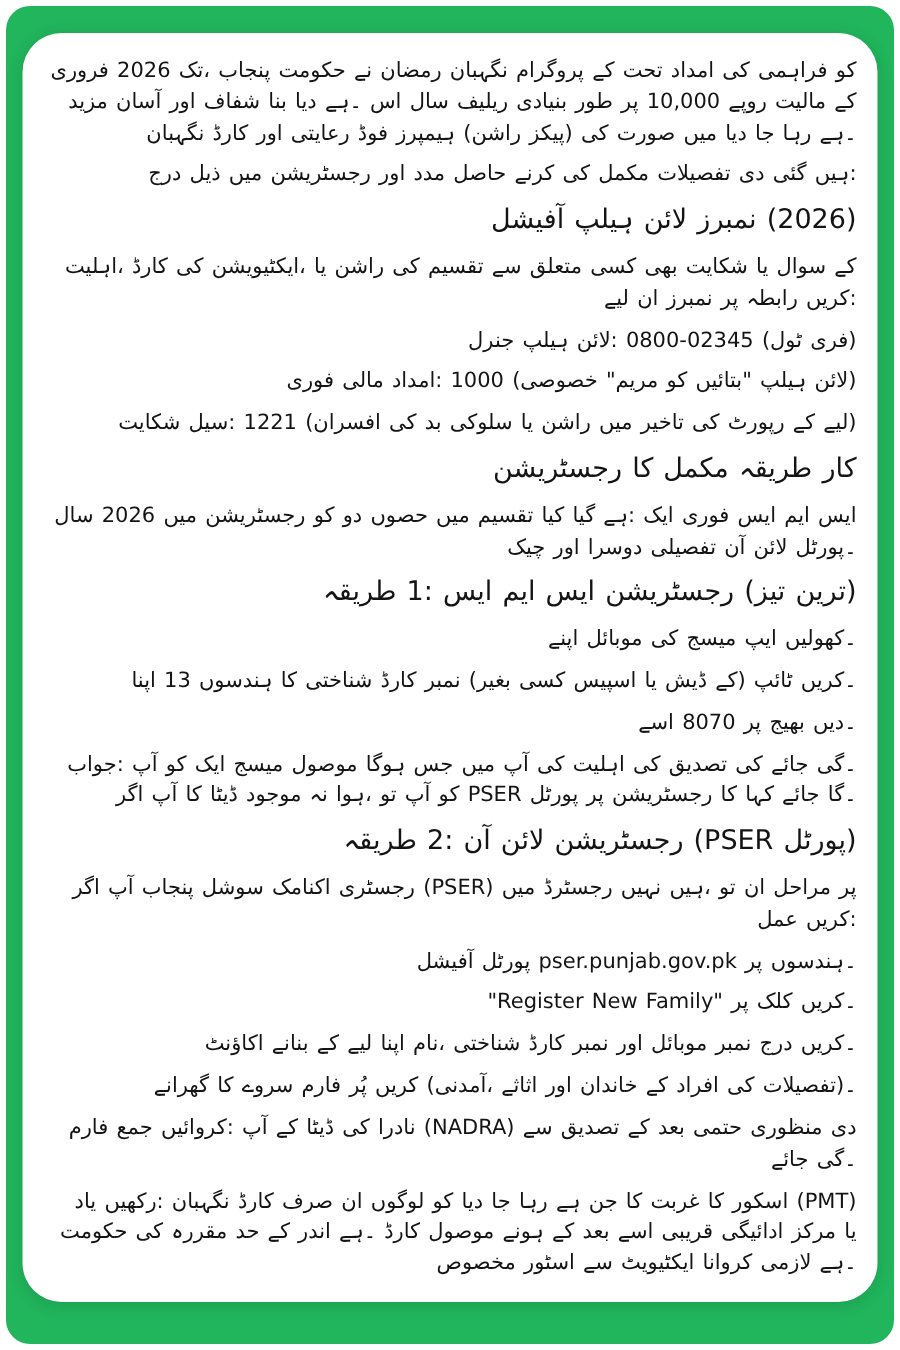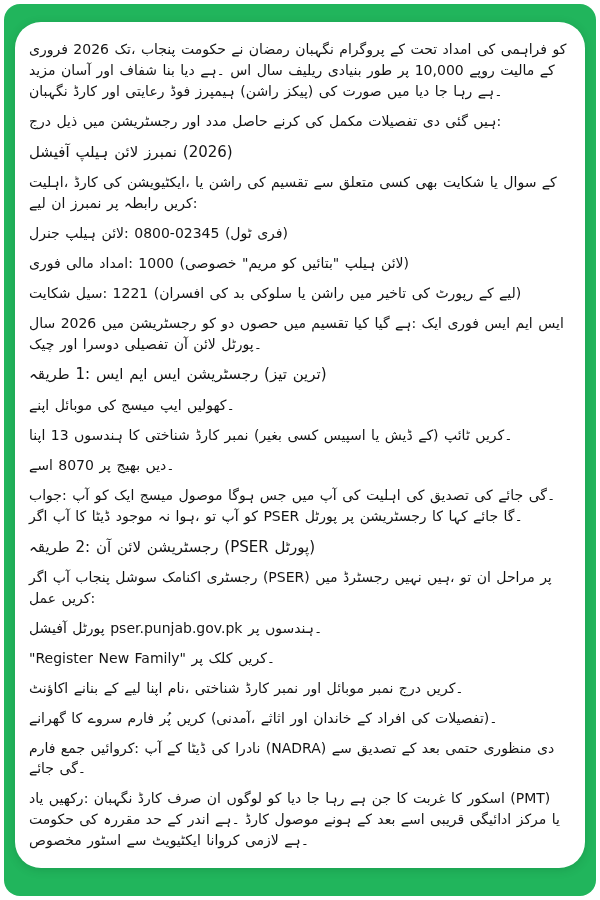--- a/index.html
+++ b/index.html
@@ -38,28 +38,28 @@
     box-sizing: border-box;
     display: flex;
     flex-direction: column;
     justify-content: space-evenly;
     overflow: hidden;
   }
   
   .para {
     direction: ltr;
     unicode-bidi: plaintext;
-    text-align: left;
+    text-align: right;
     color: #141414;
     font-size: 14px;
     line-height: 1.48;
     word-spacing: 1px;
   }
   .para.heading {
-    font-size: 15px;
+    font-size: 18px;
   }
   .tok {
     direction: ltr;
     unicode-bidi: isolate;
     white-space: nowrap;
   }
   .tok bdi {
     unicode-bidi: isolate;
   }
 </style>
@@ -69,20 +69,21 @@
 <div class="frame"></div>
 <div class="card">
   <div class="content">
       <div class="para body"><span class="tok" dir="ltr"><bdi dir="rtl">فروری</bdi></span> <span class="tok" dir="ltr"><bdi dir="rtl">2026</bdi></span> <span class="tok" dir="ltr"><bdi dir="rtl">تک</bdi>،</span> <span class="tok" dir="ltr"><bdi dir="rtl">پنجاب</bdi></span> <span class="tok" dir="ltr"><bdi dir="rtl">حکومت</bdi></span> <span class="tok" dir="ltr"><bdi dir="rtl">نے</bdi></span> <span class="tok" dir="ltr"><bdi dir="rtl">رمضان</bdi></span> <span class="tok" dir="ltr"><bdi dir="rtl">نگہبان</bdi></span> <span class="tok" dir="ltr"><bdi dir="rtl">پروگرام</bdi></span> <span class="tok" dir="ltr"><bdi dir="rtl">کے</bdi></span> <span class="tok" dir="ltr"><bdi dir="rtl">تحت</bdi></span> <span class="tok" dir="ltr"><bdi dir="rtl">امداد</bdi></span> <span class="tok" dir="ltr"><bdi dir="rtl">کی</bdi></span> <span class="tok" dir="ltr"><bdi dir="rtl">فراہمی</bdi></span> <span class="tok" dir="ltr"><bdi dir="rtl">کو</bdi></span> <span class="tok" dir="ltr"><bdi dir="rtl">مزید</bdi></span> <span class="tok" dir="ltr"><bdi dir="rtl">آسان</bdi></span> <span class="tok" dir="ltr"><bdi dir="rtl">اور</bdi></span> <span class="tok" dir="ltr"><bdi dir="rtl">شفاف</bdi></span> <span class="tok" dir="ltr"><bdi dir="rtl">بنا</bdi></span> <span class="tok" dir="ltr"><bdi dir="rtl">دیا</bdi></span> <span class="tok" dir="ltr"><bdi dir="rtl">ہے</bdi>۔</span> <span class="tok" dir="ltr"><bdi dir="rtl">اس</bdi></span> <span class="tok" dir="ltr"><bdi dir="rtl">سال</bdi></span> <span class="tok" dir="ltr"><bdi dir="rtl">ریلیف</bdi></span> <span class="tok" dir="ltr"><bdi dir="rtl">بنیادی</bdi></span> <span class="tok" dir="ltr"><bdi dir="rtl">طور</bdi></span> <span class="tok" dir="ltr"><bdi dir="rtl">پر</bdi></span> <span class="tok" dir="ltr"><bdi dir="rtl">10,000</bdi></span> <span class="tok" dir="ltr"><bdi dir="rtl">روپے</bdi></span> <span class="tok" dir="ltr"><bdi dir="rtl">مالیت</bdi></span> <span class="tok" dir="ltr"><bdi dir="rtl">کے</bdi></span> <span class="tok" dir="ltr"><bdi dir="rtl">نگہبان</bdi></span> <span class="tok" dir="ltr"><bdi dir="rtl">کارڈ</bdi></span> <span class="tok" dir="ltr"><bdi dir="rtl">اور</bdi></span> <span class="tok" dir="ltr"><bdi dir="rtl">رعایتی</bdi></span> <span class="tok" dir="ltr"><bdi dir="rtl">فوڈ</bdi></span> <span class="tok" dir="ltr"><bdi dir="rtl">ہیمپرز</bdi></span> <span class="tok" dir="ltr">(<bdi dir="rtl">راشن</bdi></span> <span class="tok" dir="ltr"><bdi dir="rtl">پیکز</bdi>)</span> <span class="tok" dir="ltr"><bdi dir="rtl">کی</bdi></span> <span class="tok" dir="ltr"><bdi dir="rtl">صورت</bdi></span> <span class="tok" dir="ltr"><bdi dir="rtl">میں</bdi></span> <span class="tok" dir="ltr"><bdi dir="rtl">دیا</bdi></span> <span class="tok" dir="ltr"><bdi dir="rtl">جا</bdi></span> <span class="tok" dir="ltr"><bdi dir="rtl">رہا</bdi></span> <span class="tok" dir="ltr"><bdi dir="rtl">ہے</bdi>۔</span> </div>
       <div class="para body"><span class="tok" dir="ltr"><bdi dir="rtl">درج</bdi></span> <span class="tok" dir="ltr"><bdi dir="rtl">ذیل</bdi></span> <span class="tok" dir="ltr"><bdi dir="rtl">میں</bdi></span> <span class="tok" dir="ltr"><bdi dir="rtl">رجسٹریشن</bdi></span> <span class="tok" dir="ltr"><bdi dir="rtl">اور</bdi></span> <span class="tok" dir="ltr"><bdi dir="rtl">مدد</bdi></span> <span class="tok" dir="ltr"><bdi dir="rtl">حاصل</bdi></span> <span class="tok" dir="ltr"><bdi dir="rtl">کرنے</bdi></span> <span class="tok" dir="ltr"><bdi dir="rtl">کی</bdi></span> <span class="tok" dir="ltr"><bdi dir="rtl">مکمل</bdi></span> <span class="tok" dir="ltr"><bdi dir="rtl">تفصیلات</bdi></span> <span class="tok" dir="ltr"><bdi dir="rtl">دی</bdi></span> <span class="tok" dir="ltr"><bdi dir="rtl">گئی</bdi></span> <span class="tok" dir="ltr"><bdi dir="rtl">ہیں</bdi>:</span> </div>
       <div class="para heading"><span class="tok" dir="ltr"><bdi dir="rtl">آفیشل</bdi></span> <span class="tok" dir="ltr"><bdi dir="rtl">ہیلپ</bdi></span> <span class="tok" dir="ltr"><bdi dir="rtl">لائن</bdi></span> <span class="tok" dir="ltr"><bdi dir="rtl">نمبرز</bdi></span> <span class="tok" dir="ltr">(<bdi dir="rtl">2026</bdi>)</span> </div>
       <div class="para body"><span class="tok" dir="ltr"><bdi dir="rtl">اہلیت</bdi>،</span> <span class="tok" dir="ltr"><bdi dir="rtl">کارڈ</bdi></span> <span class="tok" dir="ltr"><bdi dir="rtl">کی</bdi></span> <span class="tok" dir="ltr"><bdi dir="rtl">ایکٹیویشن</bdi>،</span> <span class="tok" dir="ltr"><bdi dir="rtl">یا</bdi></span> <span class="tok" dir="ltr"><bdi dir="rtl">راشن</bdi></span> <span class="tok" dir="ltr"><bdi dir="rtl">کی</bdi></span> <span class="tok" dir="ltr"><bdi dir="rtl">تقسیم</bdi></span> <span class="tok" dir="ltr"><bdi dir="rtl">سے</bdi></span> <span class="tok" dir="ltr"><bdi dir="rtl">متعلق</bdi></span> <span class="tok" dir="ltr"><bdi dir="rtl">کسی</bdi></span> <span class="tok" dir="ltr"><bdi dir="rtl">بھی</bdi></span> <span class="tok" dir="ltr"><bdi dir="rtl">شکایت</bdi></span> <span class="tok" dir="ltr"><bdi dir="rtl">یا</bdi></span> <span class="tok" dir="ltr"><bdi dir="rtl">سوال</bdi></span> <span class="tok" dir="ltr"><bdi dir="rtl">کے</bdi></span> <span class="tok" dir="ltr"><bdi dir="rtl">لیے</bdi></span> <span class="tok" dir="ltr"><bdi dir="rtl">ان</bdi></span> <span class="tok" dir="ltr"><bdi dir="rtl">نمبرز</bdi></span> <span class="tok" dir="ltr"><bdi dir="rtl">پر</bdi></span> <span class="tok" dir="ltr"><bdi dir="rtl">رابطہ</bdi></span> <span class="tok" dir="ltr"><bdi dir="rtl">کریں</bdi>:</span> </div>
       <div class="para body"><span class="tok" dir="ltr"><bdi dir="rtl">جنرل</bdi></span> <span class="tok" dir="ltr"><bdi dir="rtl">ہیلپ</bdi></span> <span class="tok" dir="ltr"><bdi dir="rtl">لائن</bdi>:</span> <span class="tok" dir="ltr"><bdi dir="rtl">0800-02345</bdi></span> <span class="tok" dir="ltr">(<bdi dir="rtl">ٹول</bdi></span> <span class="tok" dir="ltr"><bdi dir="rtl">فری</bdi>)</span> </div>
       <div class="para body"><span class="tok" dir="ltr"><bdi dir="rtl">فوری</bdi></span> <span class="tok" dir="ltr"><bdi dir="rtl">مالی</bdi></span> <span class="tok" dir="ltr"><bdi dir="rtl">امداد</bdi>:</span> <span class="tok" dir="ltr"><bdi dir="rtl">1000</bdi></span> <span class="tok" dir="ltr">(<bdi dir="rtl">خصوصی</bdi></span> <span class="tok" dir="ltr">"<bdi dir="rtl">مریم</bdi></span> <span class="tok" dir="ltr"><bdi dir="rtl">کو</bdi></span> <span class="tok" dir="ltr"><bdi dir="rtl">بتائیں</bdi>"</span> <span class="tok" dir="ltr"><bdi dir="rtl">ہیلپ</bdi></span> <span class="tok" dir="ltr"><bdi dir="rtl">لائن</bdi>)</span> </div>
       <div class="para body"><span class="tok" dir="ltr"><bdi dir="rtl">شکایت</bdi></span> <span class="tok" dir="ltr"><bdi dir="rtl">سیل</bdi>:</span> <span class="tok" dir="ltr"><bdi dir="rtl">1221</bdi></span> <span class="tok" dir="ltr">(<bdi dir="rtl">افسران</bdi></span> <span class="tok" dir="ltr"><bdi dir="rtl">کی</bdi></span> <span class="tok" dir="ltr"><bdi dir="rtl">بد</bdi></span> <span class="tok" dir="ltr"><bdi dir="rtl">سلوکی</bdi></span> <span class="tok" dir="ltr"><bdi dir="rtl">یا</bdi></span> <span class="tok" dir="ltr"><bdi dir="rtl">راشن</bdi></span> <span class="tok" dir="ltr"><bdi dir="rtl">میں</bdi></span> <span class="tok" dir="ltr"><bdi dir="rtl">تاخیر</bdi></span> <span class="tok" dir="ltr"><bdi dir="rtl">کی</bdi></span> <span class="tok" dir="ltr"><bdi dir="rtl">رپورٹ</bdi></span> <span class="tok" dir="ltr"><bdi dir="rtl">کے</bdi></span> <span class="tok" dir="ltr"><bdi dir="rtl">لیے</bdi>)</span> </div>
+      <div class="para heading"><span class="tok" dir="ltr"><bdi dir="rtl">رجسٹریشن</bdi></span> <span class="tok" dir="ltr"><bdi dir="rtl">کا</bdi></span> <span class="tok" dir="ltr"><bdi dir="rtl">مکمل</bdi></span> <span class="tok" dir="ltr"><bdi dir="rtl">طریقہ</bdi></span> <span class="tok" dir="ltr"><bdi dir="rtl">کار</bdi></span> </div>
       <div class="para body"><span class="tok" dir="ltr"><bdi dir="rtl">سال</bdi></span> <span class="tok" dir="ltr"><bdi dir="rtl">2026</bdi></span> <span class="tok" dir="ltr"><bdi dir="rtl">میں</bdi></span> <span class="tok" dir="ltr"><bdi dir="rtl">رجسٹریشن</bdi></span> <span class="tok" dir="ltr"><bdi dir="rtl">کو</bdi></span> <span class="tok" dir="ltr"><bdi dir="rtl">دو</bdi></span> <span class="tok" dir="ltr"><bdi dir="rtl">حصوں</bdi></span> <span class="tok" dir="ltr"><bdi dir="rtl">میں</bdi></span> <span class="tok" dir="ltr"><bdi dir="rtl">تقسیم</bdi></span> <span class="tok" dir="ltr"><bdi dir="rtl">کیا</bdi></span> <span class="tok" dir="ltr"><bdi dir="rtl">گیا</bdi></span> <span class="tok" dir="ltr"><bdi dir="rtl">ہے</bdi>:</span> <span class="tok" dir="ltr"><bdi dir="rtl">ایک</bdi></span> <span class="tok" dir="ltr"><bdi dir="rtl">فوری</bdi></span> <span class="tok" dir="ltr"><bdi dir="rtl">ایس</bdi></span> <span class="tok" dir="ltr"><bdi dir="rtl">ایم</bdi></span> <span class="tok" dir="ltr"><bdi dir="rtl">ایس</bdi></span> <span class="tok" dir="ltr"><bdi dir="rtl">چیک</bdi></span> <span class="tok" dir="ltr"><bdi dir="rtl">اور</bdi></span> <span class="tok" dir="ltr"><bdi dir="rtl">دوسرا</bdi></span> <span class="tok" dir="ltr"><bdi dir="rtl">تفصیلی</bdi></span> <span class="tok" dir="ltr"><bdi dir="rtl">آن</bdi></span> <span class="tok" dir="ltr"><bdi dir="rtl">لائن</bdi></span> <span class="tok" dir="ltr"><bdi dir="rtl">پورٹل</bdi>۔</span> </div>
       <div class="para heading"><span class="tok" dir="ltr"><bdi dir="rtl">طریقہ</bdi></span> <span class="tok" dir="ltr"><bdi dir="rtl">1</bdi>:</span> <span class="tok" dir="ltr"><bdi dir="rtl">ایس</bdi></span> <span class="tok" dir="ltr"><bdi dir="rtl">ایم</bdi></span> <span class="tok" dir="ltr"><bdi dir="rtl">ایس</bdi></span> <span class="tok" dir="ltr"><bdi dir="rtl">رجسٹریشن</bdi></span> <span class="tok" dir="ltr">(<bdi dir="rtl">تیز</bdi></span> <span class="tok" dir="ltr"><bdi dir="rtl">ترین</bdi>)</span> </div>
       <div class="para body"><span class="tok" dir="ltr"><bdi dir="rtl">اپنے</bdi></span> <span class="tok" dir="ltr"><bdi dir="rtl">موبائل</bdi></span> <span class="tok" dir="ltr"><bdi dir="rtl">کی</bdi></span> <span class="tok" dir="ltr"><bdi dir="rtl">میسج</bdi></span> <span class="tok" dir="ltr"><bdi dir="rtl">ایپ</bdi></span> <span class="tok" dir="ltr"><bdi dir="rtl">کھولیں</bdi>۔</span> </div>
       <div class="para body"><span class="tok" dir="ltr"><bdi dir="rtl">اپنا</bdi></span> <span class="tok" dir="ltr"><bdi dir="rtl">13</bdi></span> <span class="tok" dir="ltr"><bdi dir="rtl">ہندسوں</bdi></span> <span class="tok" dir="ltr"><bdi dir="rtl">کا</bdi></span> <span class="tok" dir="ltr"><bdi dir="rtl">شناختی</bdi></span> <span class="tok" dir="ltr"><bdi dir="rtl">کارڈ</bdi></span> <span class="tok" dir="ltr"><bdi dir="rtl">نمبر</bdi></span> <span class="tok" dir="ltr">(<bdi dir="rtl">بغیر</bdi></span> <span class="tok" dir="ltr"><bdi dir="rtl">کسی</bdi></span> <span class="tok" dir="ltr"><bdi dir="rtl">اسپیس</bdi></span> <span class="tok" dir="ltr"><bdi dir="rtl">یا</bdi></span> <span class="tok" dir="ltr"><bdi dir="rtl">ڈیش</bdi></span> <span class="tok" dir="ltr"><bdi dir="rtl">کے</bdi>)</span> <span class="tok" dir="ltr"><bdi dir="rtl">ٹائپ</bdi></span> <span class="tok" dir="ltr"><bdi dir="rtl">کریں</bdi>۔</span> </div>
       <div class="para body"><span class="tok" dir="ltr"><bdi dir="rtl">اسے</bdi></span> <span class="tok" dir="ltr"><bdi dir="rtl">8070</bdi></span> <span class="tok" dir="ltr"><bdi dir="rtl">پر</bdi></span> <span class="tok" dir="ltr"><bdi dir="rtl">بھیج</bdi></span> <span class="tok" dir="ltr"><bdi dir="rtl">دیں</bdi>۔</span> </div>
       <div class="para body"><span class="tok" dir="ltr"><bdi dir="rtl">جواب</bdi>:</span> <span class="tok" dir="ltr"><bdi dir="rtl">آپ</bdi></span> <span class="tok" dir="ltr"><bdi dir="rtl">کو</bdi></span> <span class="tok" dir="ltr"><bdi dir="rtl">ایک</bdi></span> <span class="tok" dir="ltr"><bdi dir="rtl">میسج</bdi></span> <span class="tok" dir="ltr"><bdi dir="rtl">موصول</bdi></span> <span class="tok" dir="ltr"><bdi dir="rtl">ہوگا</bdi></span> <span class="tok" dir="ltr"><bdi dir="rtl">جس</bdi></span> <span class="tok" dir="ltr"><bdi dir="rtl">میں</bdi></span> <span class="tok" dir="ltr"><bdi dir="rtl">آپ</bdi></span> <span class="tok" dir="ltr"><bdi dir="rtl">کی</bdi></span> <span class="tok" dir="ltr"><bdi dir="rtl">اہلیت</bdi></span> <span class="tok" dir="ltr"><bdi dir="rtl">کی</bdi></span> <span class="tok" dir="ltr"><bdi dir="rtl">تصدیق</bdi></span> <span class="tok" dir="ltr"><bdi dir="rtl">کی</bdi></span> <span class="tok" dir="ltr"><bdi dir="rtl">جائے</bdi></span> <span class="tok" dir="ltr"><bdi dir="rtl">گی</bdi>۔</span> <span class="tok" dir="ltr"><bdi dir="rtl">اگر</bdi></span> <span class="tok" dir="ltr"><bdi dir="rtl">آپ</bdi></span> <span class="tok" dir="ltr"><bdi dir="rtl">کا</bdi></span> <span class="tok" dir="ltr"><bdi dir="rtl">ڈیٹا</bdi></span> <span class="tok" dir="ltr"><bdi dir="rtl">موجود</bdi></span> <span class="tok" dir="ltr"><bdi dir="rtl">نہ</bdi></span> <span class="tok" dir="ltr"><bdi dir="rtl">ہوا</bdi>،</span> <span class="tok" dir="ltr"><bdi dir="rtl">تو</bdi></span> <span class="tok" dir="ltr"><bdi dir="rtl">آپ</bdi></span> <span class="tok" dir="ltr"><bdi dir="rtl">کو</bdi></span> <span class="tok" dir="ltr"><bdi dir="rtl">PSER</bdi></span> <span class="tok" dir="ltr"><bdi dir="rtl">پورٹل</bdi></span> <span class="tok" dir="ltr"><bdi dir="rtl">پر</bdi></span> <span class="tok" dir="ltr"><bdi dir="rtl">رجسٹریشن</bdi></span> <span class="tok" dir="ltr"><bdi dir="rtl">کا</bdi></span> <span class="tok" dir="ltr"><bdi dir="rtl">کہا</bdi></span> <span class="tok" dir="ltr"><bdi dir="rtl">جائے</bdi></span> <span class="tok" dir="ltr"><bdi dir="rtl">گا</bdi>۔</span> </div>
       <div class="para heading"><span class="tok" dir="ltr"><bdi dir="rtl">طریقہ</bdi></span> <span class="tok" dir="ltr"><bdi dir="rtl">2</bdi>:</span> <span class="tok" dir="ltr"><bdi dir="rtl">آن</bdi></span> <span class="tok" dir="ltr"><bdi dir="rtl">لائن</bdi></span> <span class="tok" dir="ltr"><bdi dir="rtl">رجسٹریشن</bdi></span> <span class="tok" dir="ltr">(<bdi dir="rtl">PSER</bdi></span> <span class="tok" dir="ltr"><bdi dir="rtl">پورٹل</bdi>)</span> </div>
       <div class="para body"><span class="tok" dir="ltr"><bdi dir="rtl">اگر</bdi></span> <span class="tok" dir="ltr"><bdi dir="rtl">آپ</bdi></span> <span class="tok" dir="ltr"><bdi dir="rtl">پنجاب</bdi></span> <span class="tok" dir="ltr"><bdi dir="rtl">سوشل</bdi></span> <span class="tok" dir="ltr"><bdi dir="rtl">اکنامک</bdi></span> <span class="tok" dir="ltr"><bdi dir="rtl">رجسٹری</bdi></span> <span class="tok" dir="ltr">(<bdi dir="rtl">PSER</bdi>)</span> <span class="tok" dir="ltr"><bdi dir="rtl">میں</bdi></span> <span class="tok" dir="ltr"><bdi dir="rtl">رجسٹرڈ</bdi></span> <span class="tok" dir="ltr"><bdi dir="rtl">نہیں</bdi></span> <span class="tok" dir="ltr"><bdi dir="rtl">ہیں</bdi>،</span> <span class="tok" dir="ltr"><bdi dir="rtl">تو</bdi></span> <span class="tok" dir="ltr"><bdi dir="rtl">ان</bdi></span> <span class="tok" dir="ltr"><bdi dir="rtl">مراحل</bdi></span> <span class="tok" dir="ltr"><bdi dir="rtl">پر</bdi></span> <span class="tok" dir="ltr"><bdi dir="rtl">عمل</bdi></span> <span class="tok" dir="ltr"><bdi dir="rtl">کریں</bdi>:</span> </div>
       <div class="para body"><span class="tok" dir="ltr"><bdi dir="rtl">آفیشل</bdi></span> <span class="tok" dir="ltr"><bdi dir="rtl">پورٹل</bdi></span> <span class="tok" dir="ltr"><bdi dir="rtl">pser.punjab.gov.pk</bdi></span> <span class="tok" dir="ltr"><bdi dir="rtl">پر</bdi></span> <span class="tok" dir="ltr"><bdi dir="rtl">ہندسوں</bdi>۔</span> </div>
       <div class="para body"><span class="tok" dir="ltr">"<bdi dir="rtl">Register</bdi></span> <span class="tok" dir="ltr"><bdi dir="rtl">New</bdi></span> <span class="tok" dir="ltr"><bdi dir="rtl">Family</bdi>"</span> <span class="tok" dir="ltr"><bdi dir="rtl">پر</bdi></span> <span class="tok" dir="ltr"><bdi dir="rtl">کلک</bdi></span> <span class="tok" dir="ltr"><bdi dir="rtl">کریں</bdi>۔</span> </div>

